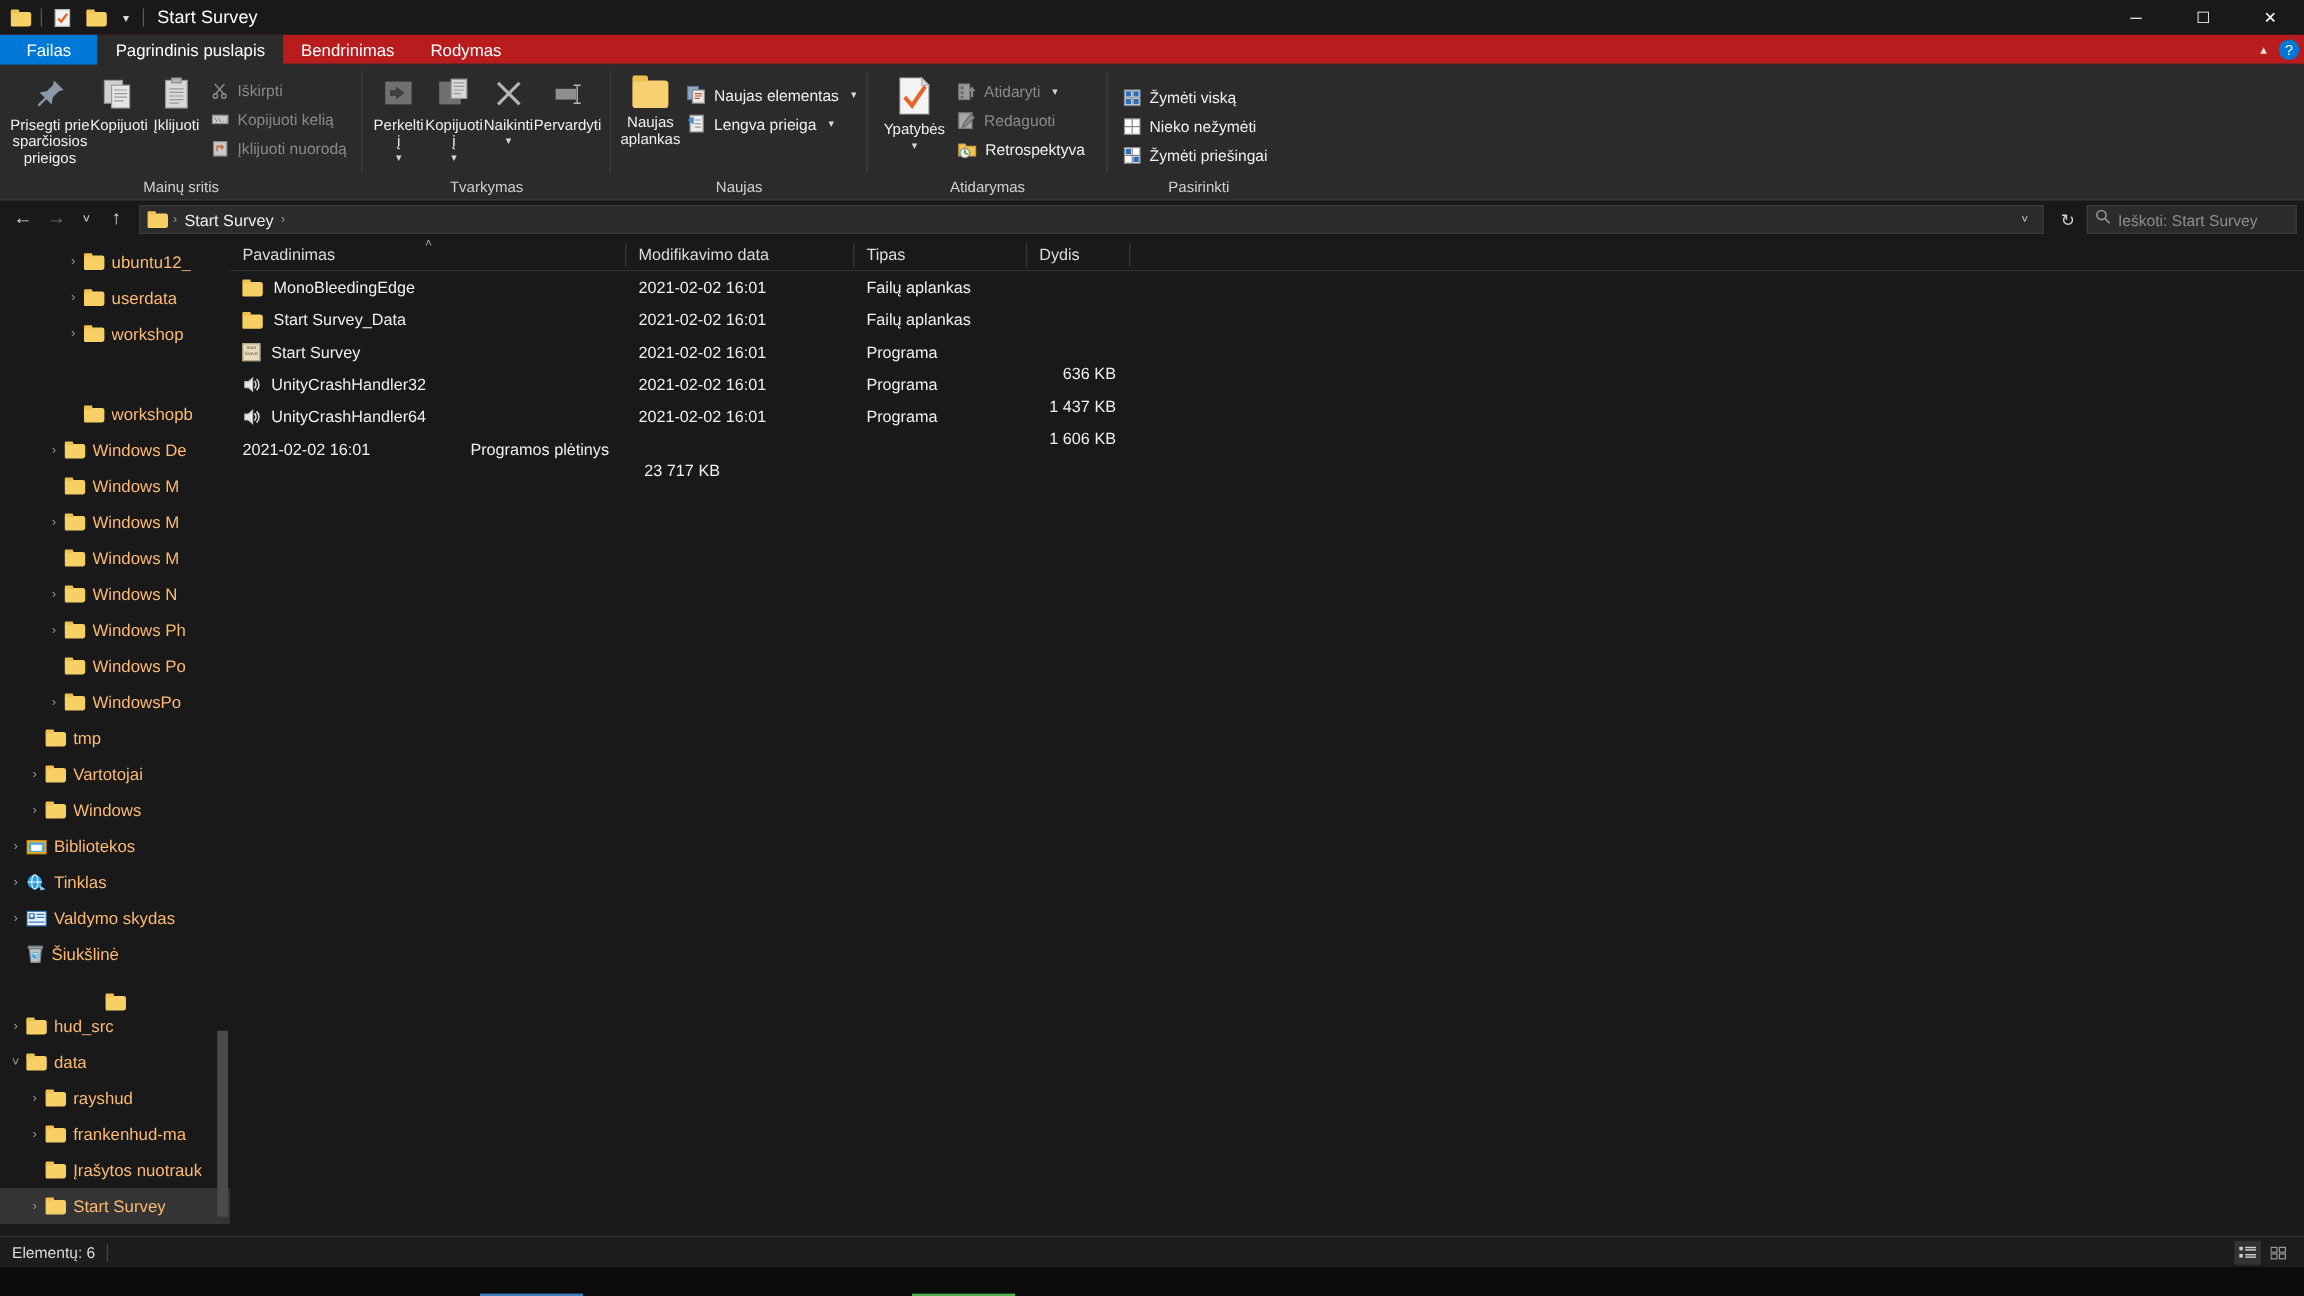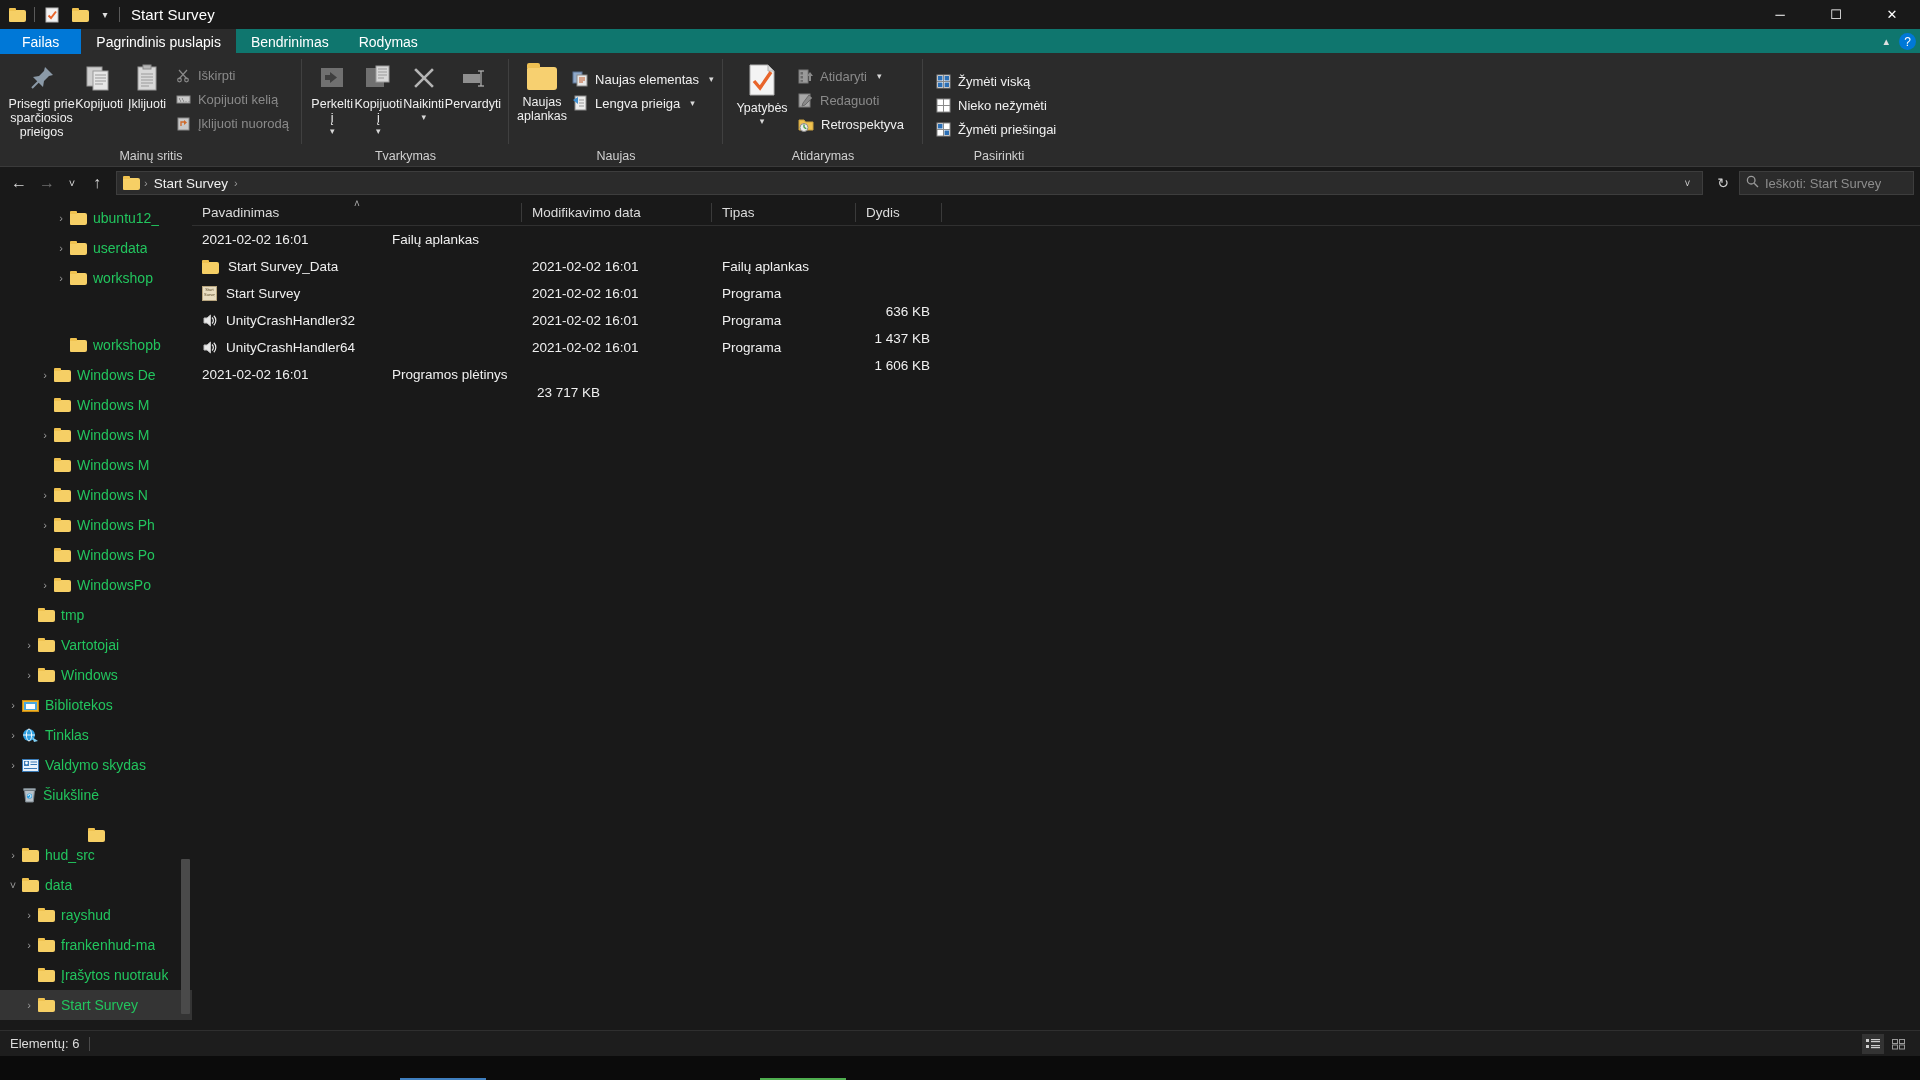--- a/index.html
+++ b/index.html
@@ -24,21 +24,21 @@
   .sep-v { width: 1px; height: 15px; background: #5a5a5a; margin: 0 3px; }
   .qat-caret { width: 22px; height: 26px; display:flex; align-items:center; justify-content:center;
     font-size: 10px; color: #e0e0e0; }
   .title-text { font-size: 15px; color: #ffffff; margin-left: 8px; letter-spacing: .1px; }
   .win-ctrls { position: absolute; right: 0; top: 0; display: flex; height: 29px; }
   .win-btn { width: 56px; height: 29px; display: flex; align-items: center; justify-content: center;
     color: #ffffff; font-size: 13px; }
 
   
   .tabstrip {
-    height: 25px; background: #0f766e; display: flex; align-items: stretch;
+    height: 25px; background: #b91c1c; display: flex; align-items: stretch;
     position: relative; border-bottom: 1px solid #2b2b2b;
   }
   .tab {
     padding: 0 15px; display: flex; align-items: center; font-size: 14px;
     color: #ffffff; height: 25px;
   }
   .tab.file { background: #0078d7; color: #ffffff; padding: 0 22px; }
   .tab.active { background: #2b2b2b; color: #ffffff; }
   .tab-right { position: absolute; right: 4px; top: 0; height: 25px; display: flex; align-items: center; gap: 10px; }
   .chev-up { font-size: 11px; color: #e0e0e0; }
@@ -117,21 +117,21 @@
   
   .main { display: flex; height: 822px; background: #191919; }
   .navpane {
     width: 192px; background: #191919; position: relative; overflow: hidden;
     padding-top: 4px;
   }
   .tnode { display: flex; align-items: center; height: 30px; padding-right: 4px; white-space: nowrap; }
   .tnode.sel { background: #343434; }
   .twist { width: 18px; text-align: center; color: #9b9b9b; font-size: 11px; flex: 0 0 18px; }
   .twist.empty { color: transparent; }
-  .tnode .nm { font-size: 14px; color: #22c55e; margin-left: 6px; overflow: hidden; }
+  .tnode .nm { font-size: 14px; color: #fdba74; margin-left: 6px; overflow: hidden; }
   .t-ico { flex: 0 0 auto; display: flex; align-items: center; }
 
   .nav-scroll {
     position: absolute; right: 2px; top: 660px; width: 9px; height: 155px;
     background: #4a4a4a; border-radius: 1px;
   }
 
   .listpane { flex: 1; position: relative; background: #191919; }
   .hdr { display: flex; height: 27px; border-bottom: 1px solid #303030; align-items: center; }
   .hdr .cell {
@@ -721,20 +721,26 @@
         </div>
         <div class="cell c-type">
           <span>Tipas</span>
         </div>
         <div class="cell c-size">
           <span>Dydis</span>
         </div>
       </div>
       <div id="rows">
           <div class="row">
+            <div class="cell c-name">
+              <span style="display: inline-flex;">
+                <span class="folder-ic"></span>
+              </span>
+              <span>MonoBleedingEdge</span>
+            </div>
             <div class="cell c-date">2021-02-02 16:01</div>
             <div class="cell c-type">Failų aplankas</div>
             <div class="cell c-size"></div>
           </div>
           <div class="row">
             <div class="cell c-name">
               <span style="display: inline-flex;">
                 <span class="folder-ic"></span>
               </span>
               <span>Start Survey_Data</span>

